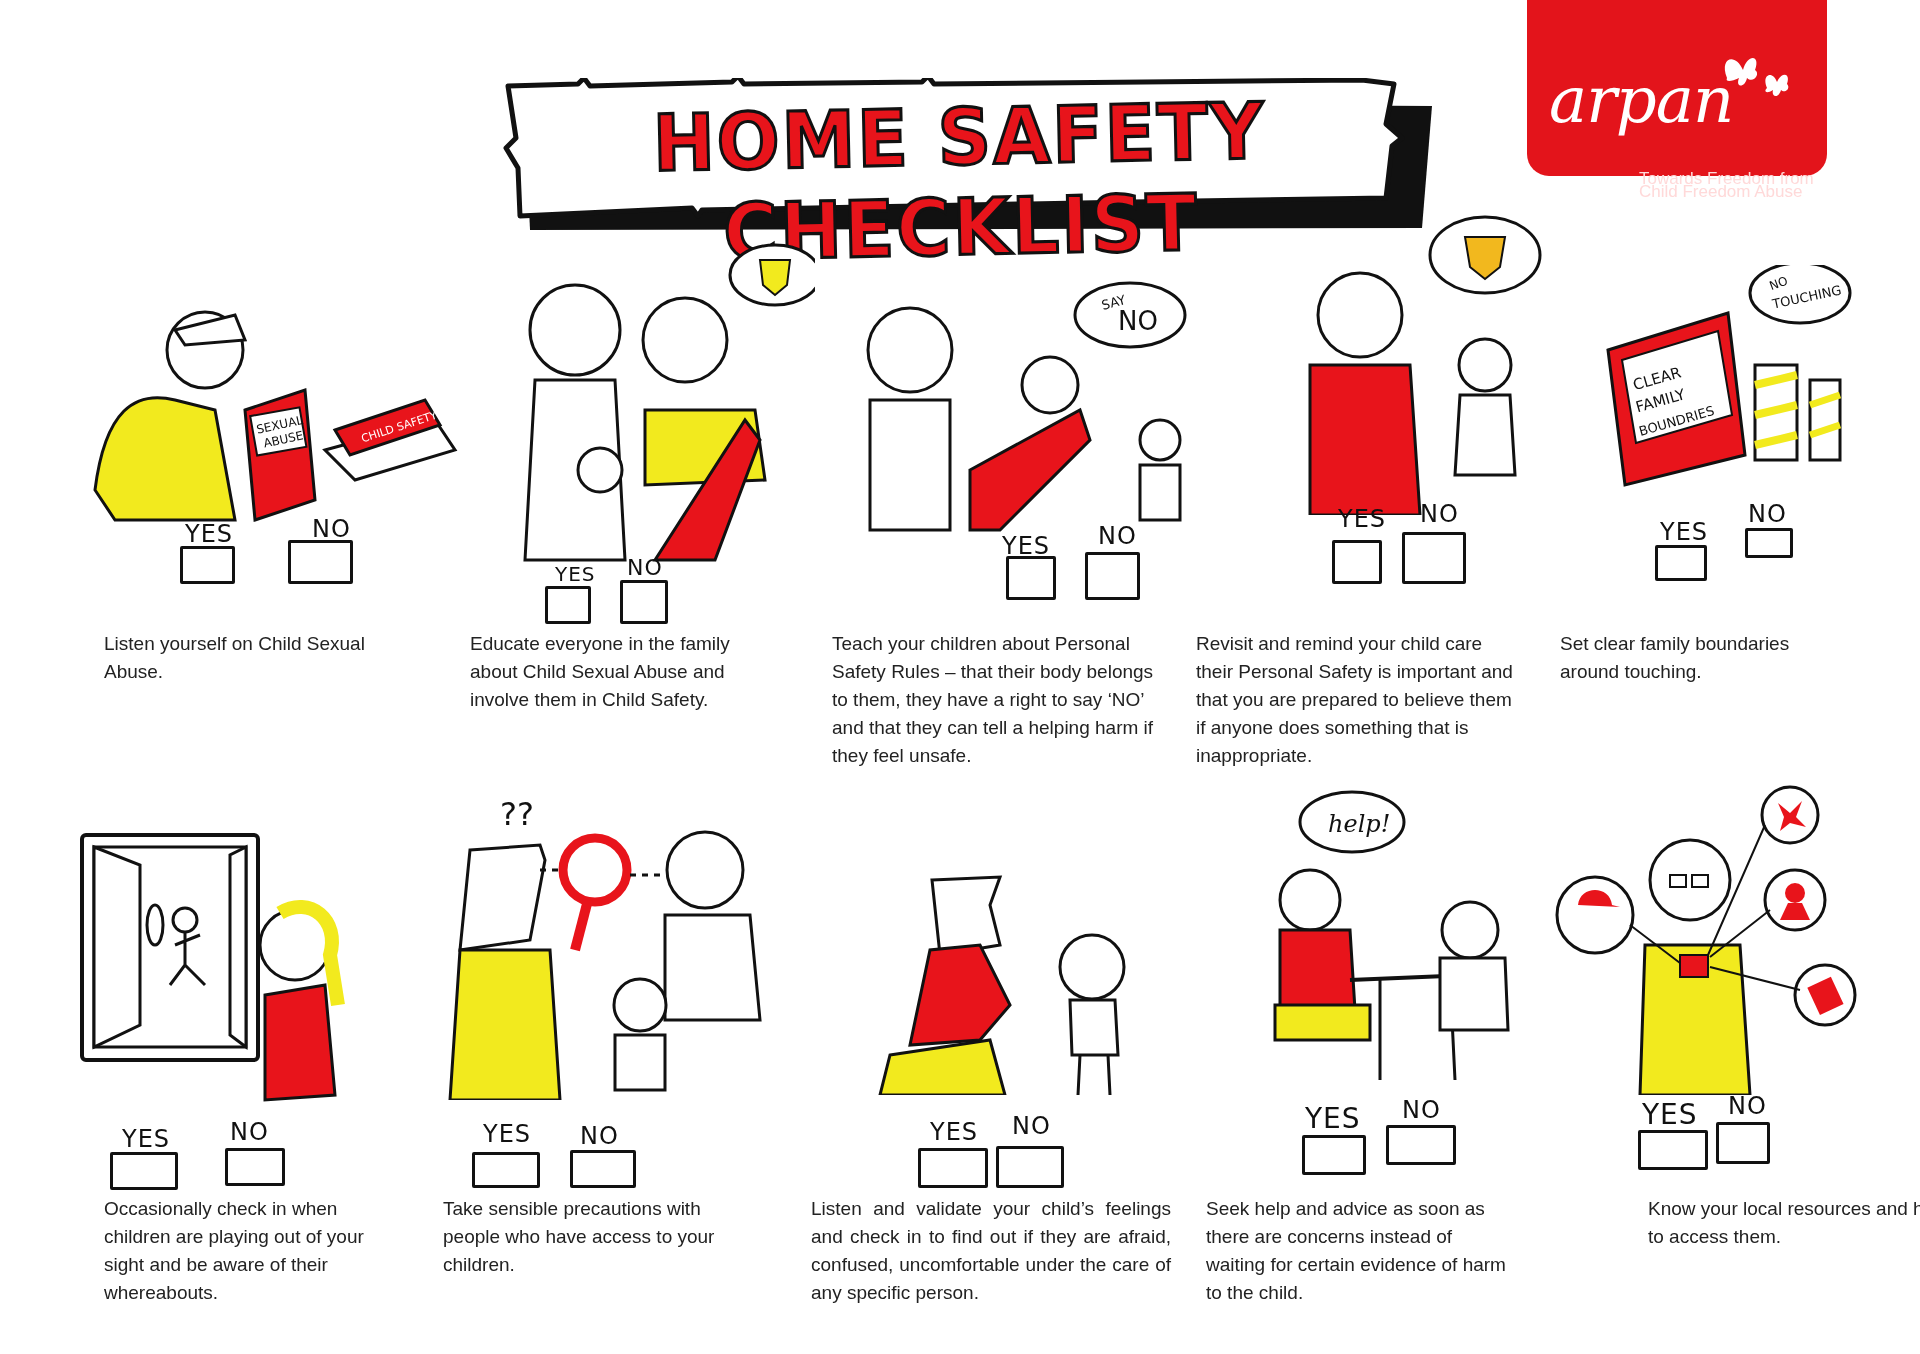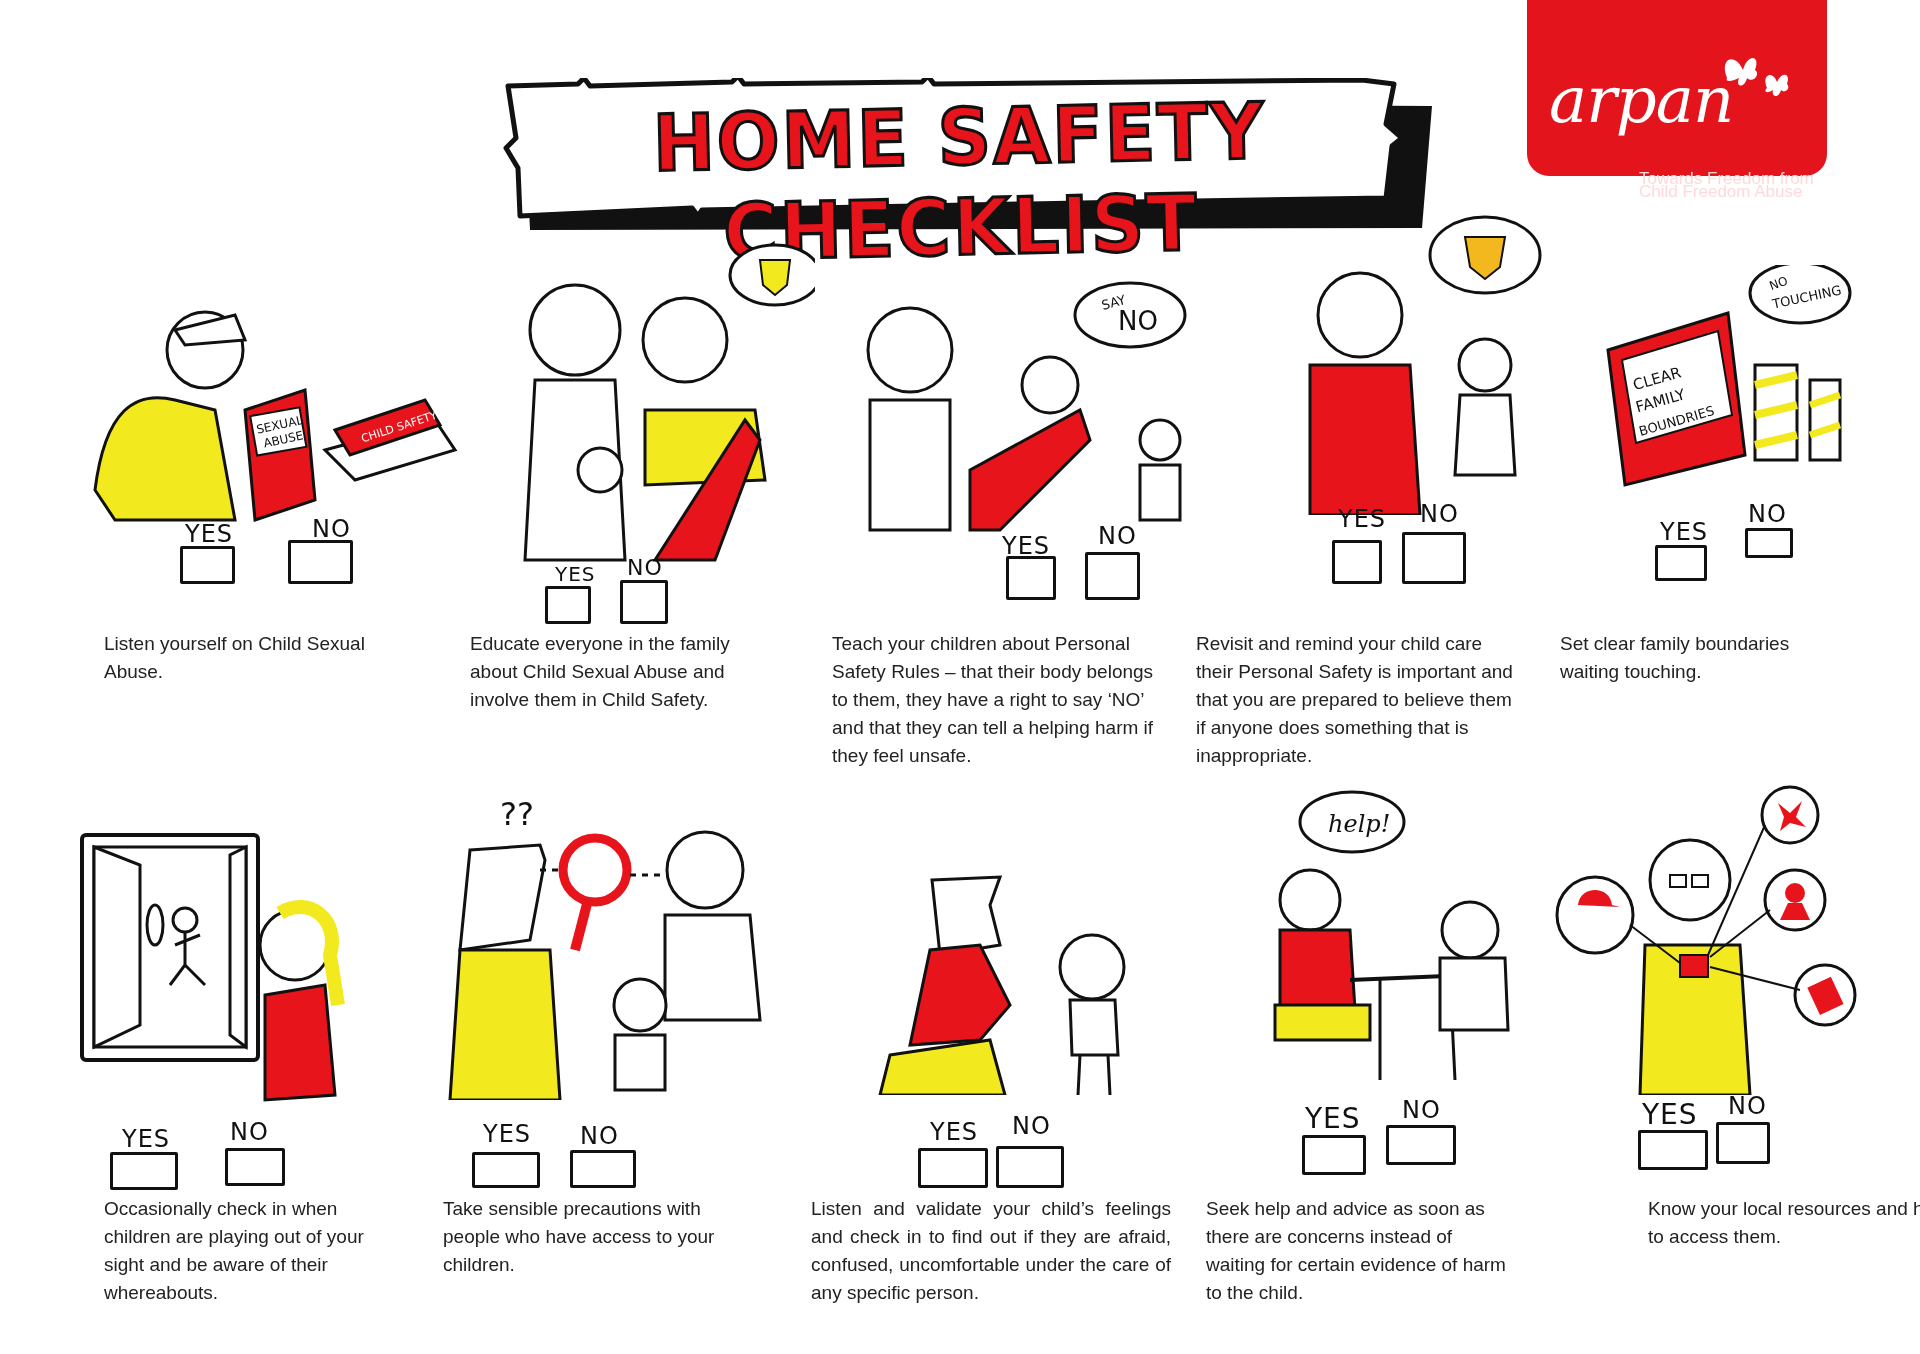--- a/index.html
+++ b/index.html
@@ -259,19 +259,19 @@
   <span class="cb-label" style="left:1642px;top:1098px;font-size:28px">YES</span>
   <div class="cb-box" style="left:1638px;top:1130px;width:70px;height:40px"></div>
   <span class="cb-label" style="left:1728px;top:1092px">NO</span>
   <div class="cb-box" style="left:1716px;top:1122px;width:54px;height:42px"></div>
 </div>
 
 <div class="item-text" style="left:104px;top:630px;width:270px">Listen yourself on Child Sexual Abuse.</div>
 <div class="item-text" style="left:470px;top:630px;width:310px">Educate everyone in the family about Child Sexual Abuse and involve them in Child Safety.</div>
 <div class="item-text" style="left:832px;top:630px;width:340px">Teach your children about Personal Safety Rules – that their body belongs to them, they have a right to say ‘NO’ and that they can tell a helping harm if they feel unsafe.</div>
 <div class="item-text" style="left:1196px;top:630px;width:320px">Revisit and remind your child care their Personal Safety is important and that you are prepared to believe them if anyone does something that is inappropriate.</div>
-<div class="item-text" style="left:1560px;top:630px;width:290px">Set clear family boundaries waiting touching.</div>
+<div class="item-text" style="left:1560px;top:630px;width:290px">Set clear family boundaries around touching.</div>
 
 <div class="item-text" style="left:104px;top:1195px;width:300px">Occasionally check in when children are playing out of your sight and be aware of their whereabouts.</div>
 <div class="item-text" style="left:443px;top:1195px;width:310px">Take sensible precautions with people who have access to your children.</div>
 <div class="item-text" style="left:811px;top:1195px;width:360px;text-align:justify">Listen and validate your child’s feelings and check in to find out if they are afraid, confused, uncomfortable under the care of any specific person.</div>
 <div class="item-text" style="left:1206px;top:1195px;width:310px">Seek help and advice as soon as there are concerns instead of waiting for certain evidence of harm to the child.</div>
 <div class="item-text" style="left:1648px;top:1195px;width:300px">Know your local resources and how to access them.</div>
 
 </body></html>

